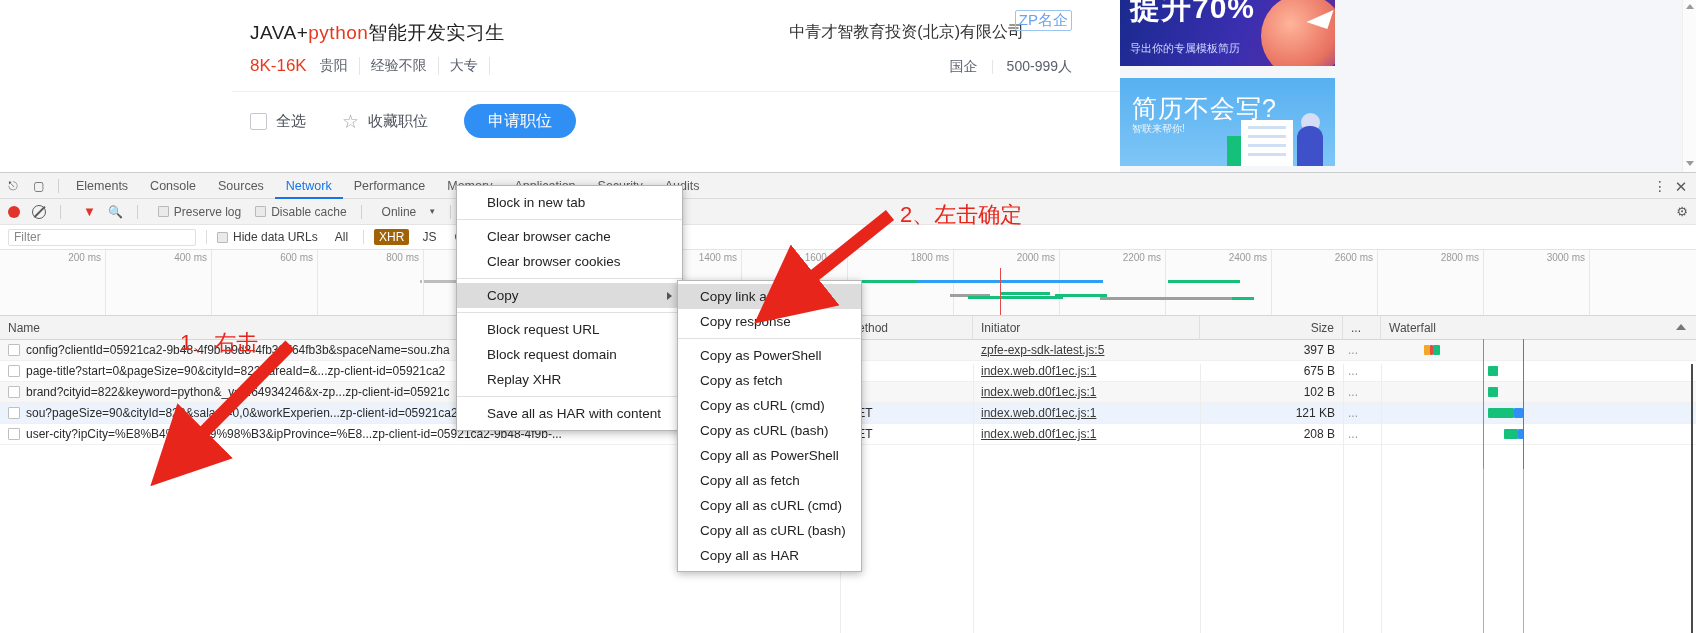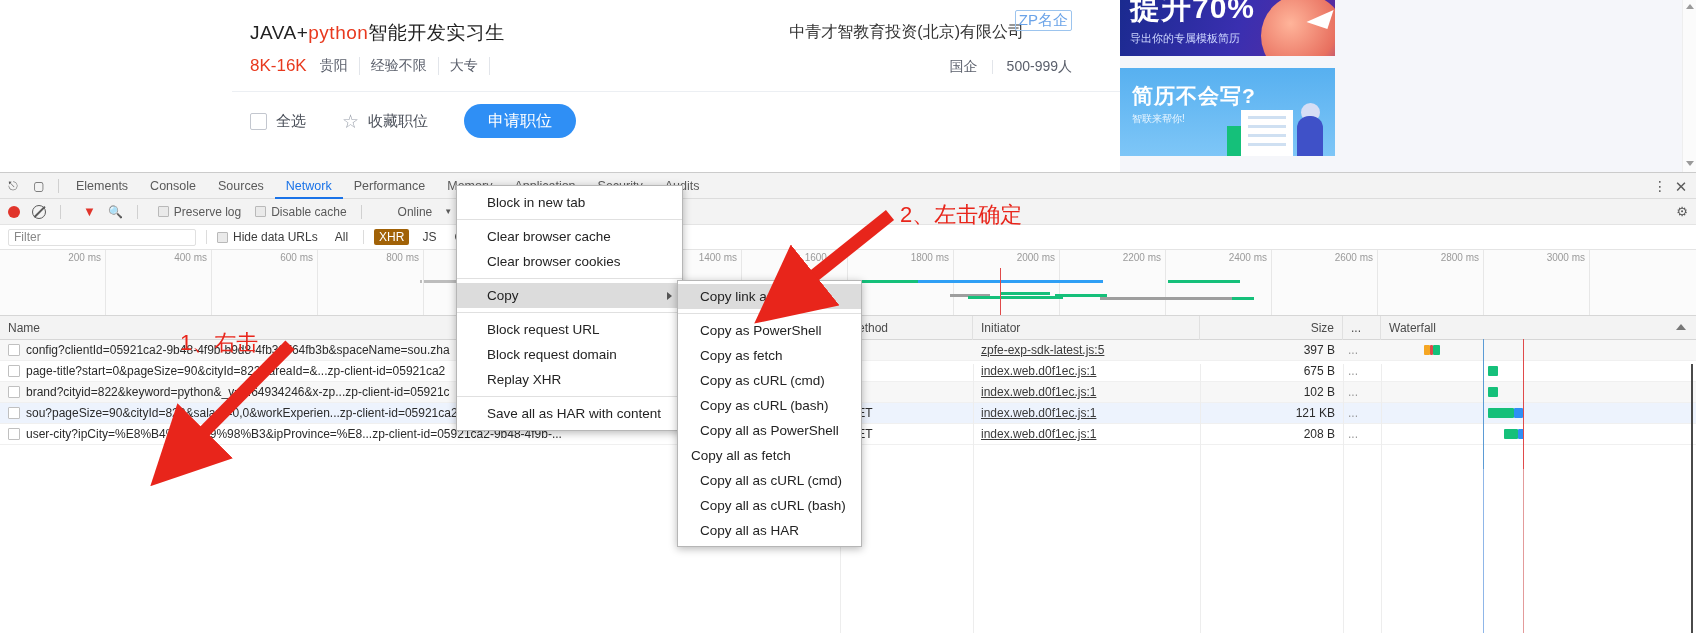--- a/index.html
+++ b/index.html
@@ -24,31 +24,31 @@
   .tag.last{ border-right:1px solid #e2e5ea; }
   .right-meta{ position:absolute; right:48px; top:58px; display:flex; align-items:center; font-size:14px; color:#5a5f6b; }
   .right-meta .sep{ width:1px; height:14px; background:#e2e5ea; margin:0 14px; }
   .job-actions{ position:absolute; left:18px; top:104px; display:flex; align-items:center; }
   .chk-box{ width:17px; height:17px; border:1px solid #c3c7cf; border-radius:2px; background:#fff; }
   .act-label{ font-size:15px; color:#4a4f59; margin-left:9px; }
   .star-icon{ margin-left:36px; font-size:19px; color:#9aa0ab; line-height:1; }
   .apply-btn{ margin-left:36px; background:#2f8ff5; color:#fff; font-size:16px;
     border-radius:18px; padding:9px 24px; line-height:1; }
   .ads{ position:absolute; left:1120px; top:0; width:215px; }
-  .ad1{ position:relative; width:215px; height:56px; background:linear-gradient(110deg,#1a2a8f,#3a2fb0 55%,#5d2c9e);
+  .ad1{ position:relative; width:215px; height:66px; background:linear-gradient(110deg,#1a2a8f,#3a2fb0 55%,#5d2c9e);
     overflow:hidden; }
   .ad1 .big{ position:absolute; left:10px; top:-12px; font-size:30px; font-weight:bold; color:#fff; letter-spacing:1px; }
   .ad1 .sub{ position:absolute; left:10px; bottom:10px; font-size:11px; color:#cfd8ff; }
   .ad1 .blob{ position:absolute; right:-10px; top:-6px; width:84px; height:84px; border-radius:50%;
     background:radial-gradient(circle at 35% 35%,#ffb49a,#e8705f 60%,#7a2f8f); }
   .ad1 .swoosh{ position:absolute; right:4px; top:6px; width:0;height:0;
     border-left:22px solid transparent; border-bottom:20px solid #fff; transform:rotate(18deg); }
   .ad2{ position:relative; width:215px; height:88px; margin-top:12px; background:linear-gradient(180deg,#57b0f0,#7ec6f7);
     overflow:hidden; }
-  .ad2 .t{ position:absolute; left:12px; top:14px; font-size:21px; font-weight:bold; color:#fff; letter-spacing:1px; }
+  .ad2 .t{ position:absolute; left:12px; top:14px; font-size:25px; font-weight:normal; color:#fff; letter-spacing:1px; }
   .ad2 .s{ position:absolute; left:12px; top:44px; font-size:10px; color:#eaf6ff; }
   .ad2 .doc{ position:absolute; right:42px; bottom:0; width:52px; height:46px; background:#fff; }
   .ad2 .doc i{ display:block; height:3px; margin:6px 7px; background:#cfe0f2; }
   .ad2 .person{ position:absolute; right:12px; bottom:0; width:26px; height:40px; background:#3f51c8; border-radius:12px 12px 0 0;}
   .ad2 .head{ position:absolute; right:15px; bottom:34px; width:19px; height:19px; border-radius:50%; background:#d6def5;}
   .ad2 .green{ position:absolute; right:86px; bottom:0; width:22px; height:30px; background:#15c07a; }
   .scrollbar-v{ position:absolute; right:0; top:0; width:14px; height:172px; background:#fbfbfb; border-left:1px solid #eee;}
   .sb-up{ position:absolute; left:3px; top:4px; width:0;height:0;border-left:4px solid transparent;border-right:4px solid transparent;border-bottom:5px solid #9a9a9a;}
   .sb-down{ position:absolute; left:3px; bottom:6px; width:0;height:0;border-left:4px solid transparent;border-right:4px solid transparent;border-top:5px solid #9a9a9a;}
 
@@ -67,21 +67,21 @@
 
   .dt-toolbar{ position:relative; height:26px; border-bottom:1px solid #e4e4e4; background:#f3f3f3;
     display:flex; align-items:center; padding-left:8px; }
   .rec-dot{ width:12px; height:12px; border-radius:50%; background:#e1352b; }
   .clear-ic{ margin-left:12px; width:14px; height:14px; border:1.6px solid #5a5a5a; border-radius:50%; position:relative;}
   .clear-ic:after{ content:""; position:absolute; left:-1px; top:5px; width:15px; height:1.6px; background:#5a5a5a; transform:rotate(-45deg);}
   .funnel{ margin-left:16px; color:#e1352b; font-size:13px; }
   .mag{ margin-left:12px; color:#5a5a5a; font-size:12px; }
   .tb-check{ width:11px; height:11px; border:1px solid #b9b9b9; background:#eaeaea; border-radius:1px; display:inline-block; }
   .tb-item{ display:flex; align-items:center; gap:5px; margin-left:14px; color:#5a5a5a; }
-  .throttle{ margin-left:30px; color:#5a5a5a; }
+  .throttle{ margin-left:14px; color:#5a5a5a; }
   .caret{ margin-left:12px; font-size:8px; color:#5a5a5a; }
   .up-ic{ margin-left:16px; color:#3a3a3a; font-size:12px; }
   .gear{ position:absolute; right:8px; color:#5a5a5a; font-size:13px; }
 
   .dt-filterbar{ position:relative; height:25px; border-bottom:1px solid #e4e4e4; background:#fff;
     display:flex; align-items:center; padding-left:8px; }
   .filter-input{ width:188px; height:17px; border:1px solid #e0e0e0; border-radius:2px; background:#fff;
     font-size:12px; color:#888; padding:0 5px; line-height:15px; }
   .fb-sep{ width:1px; height:14px; background:#dcdcdc; margin:0 10px; }
   .type-chip{ padding:1px 5px; color:#3c3c3c; border-radius:2px; }
@@ -411,27 +411,28 @@
     <div class="ctx-sep"></div>
     <div class="ctx-item">Block request URL</div>
     <div class="ctx-item">Block request domain</div>
     <div class="ctx-item">Replay XHR</div>
     <div class="ctx-sep"></div>
     <div class="ctx-item">Save all as HAR with content</div>
   </div>
 
   <div class="ctx" style="left:677px;top:280px;width:185px;padding:3px 0">
     <div class="ctx-item hi" style="padding-left:22px">Copy link address</div>
+    <div class="ctx-item" style="padding-left:22px">Copy response</div>
     <div class="ctx-sep"></div>
     <div class="ctx-item" style="padding-left:22px">Copy as PowerShell</div>
     <div class="ctx-item" style="padding-left:22px">Copy as fetch</div>
     <div class="ctx-item" style="padding-left:22px">Copy as cURL (cmd)</div>
     <div class="ctx-item" style="padding-left:22px">Copy as cURL (bash)</div>
     <div class="ctx-item" style="padding-left:22px">Copy all as PowerShell</div>
-    <div class="ctx-item" style="padding-left:13px">Copy all as fetch</div>
+    <div class="ctx-item" style="padding-left:22px">Copy all as fetch</div>
     <div class="ctx-item" style="padding-left:22px">Copy all as cURL (cmd)</div>
     <div class="ctx-item" style="padding-left:22px">Copy all as cURL (bash)</div>
     <div class="ctx-item" style="padding-left:22px">Copy all as HAR</div>
   </div>
 
   <svg class="anno-svg">
     <defs>
       <marker id="ah" markerWidth="6" markerHeight="6" refX="1" refY="3" orient="auto">
         <path d="M0,0 L6,3 L0,6 z" fill="#e8251b"></path>
       </marker>

